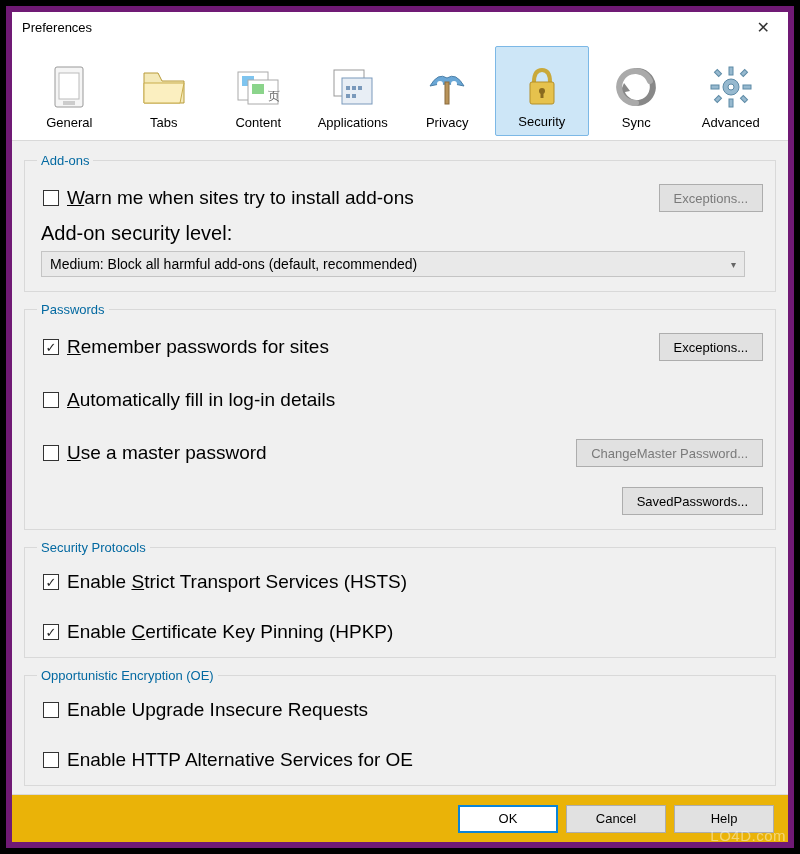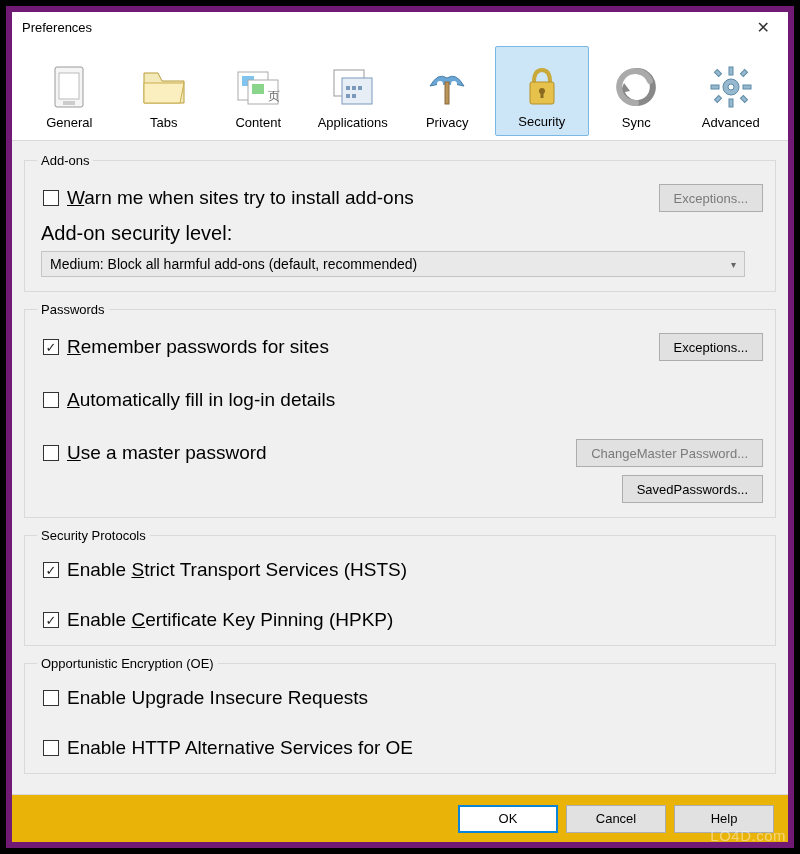--- a/index.html
+++ b/index.html
@@ -78,21 +78,21 @@
 }
 fieldset.group {
   border: 1px solid #d9d9d9;
   padding: 10px 12px 14px 12px;
   margin-bottom: 10px;
   background: #f0f0f0;
 }
 fieldset.group legend {
   font-size: 13px;
   padding: 0 4px;
-  color: #000000;
+  color: #0369a1;
 }
 .row {
   display: flex;
   align-items: center;
   gap: 8px;
   margin-top: 28px;
 }
 .row:first-of-type { margin-top: 6px; }
 .row-right { margin-left: auto; }
 .chk {
@@ -151,21 +151,21 @@
 .btn.disabled {
   color: #7a7a7a;
 }
 .btn.primary {
   background: #fff;
   border: 2px solid #0a84d8;
 }
 .right-align {
   display: flex;
   justify-content: flex-end;
-  margin-top: 8px;
+  margin-top: 20px;
   align-items: center;
 }
 .footer {
   position: absolute;
   bottom: 0;
   left: 0;
   right: 0;
   height: 48px;
   background: #eab308;
   border-top: 1px solid #d9d9d9;

